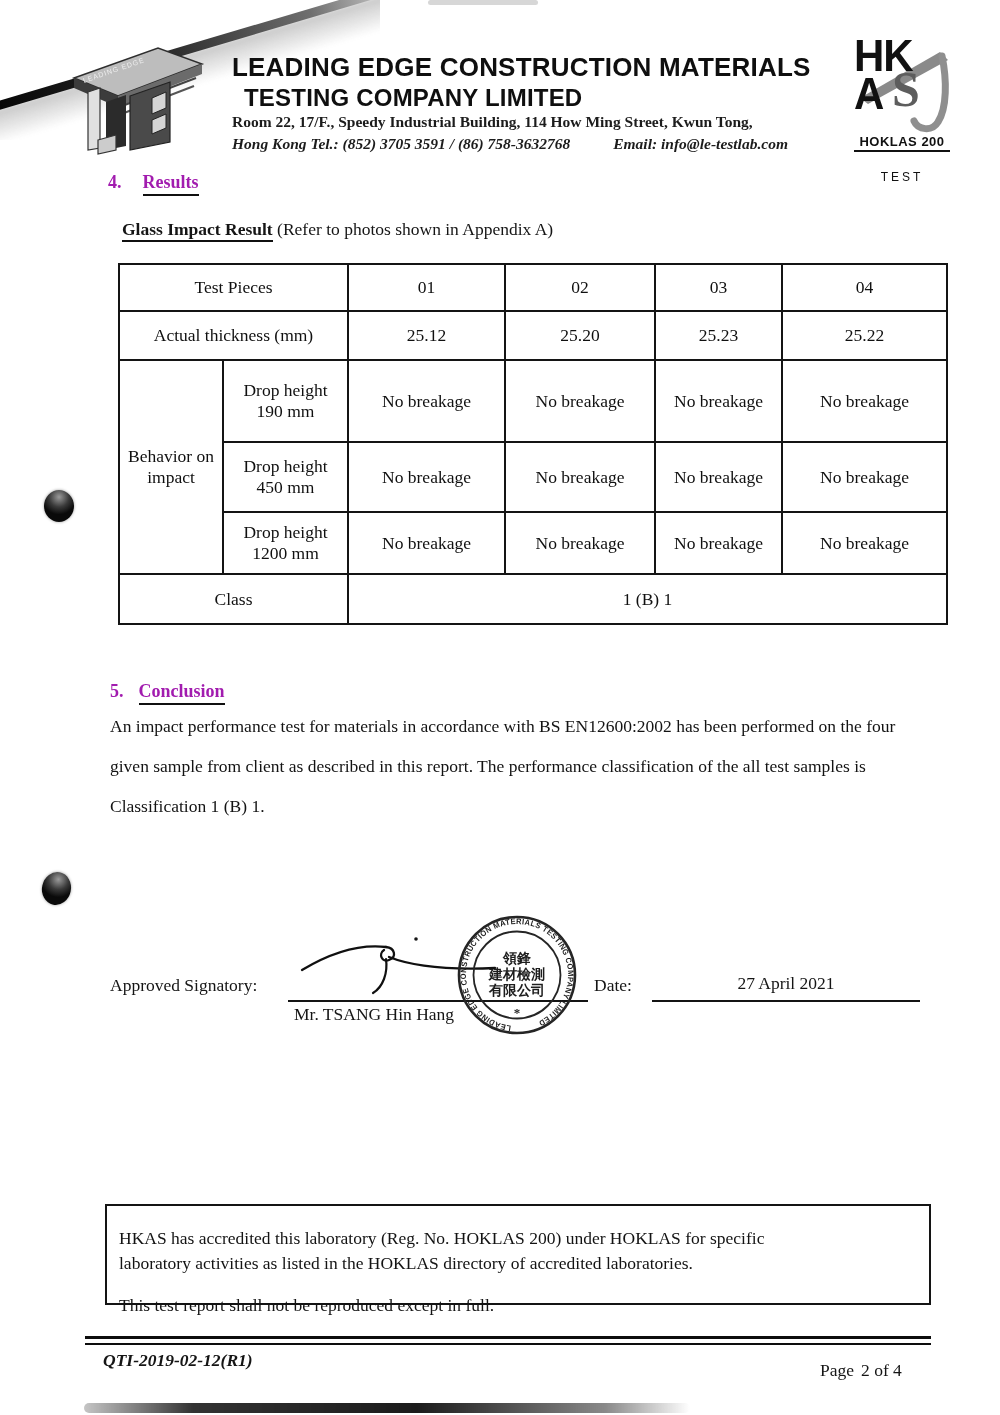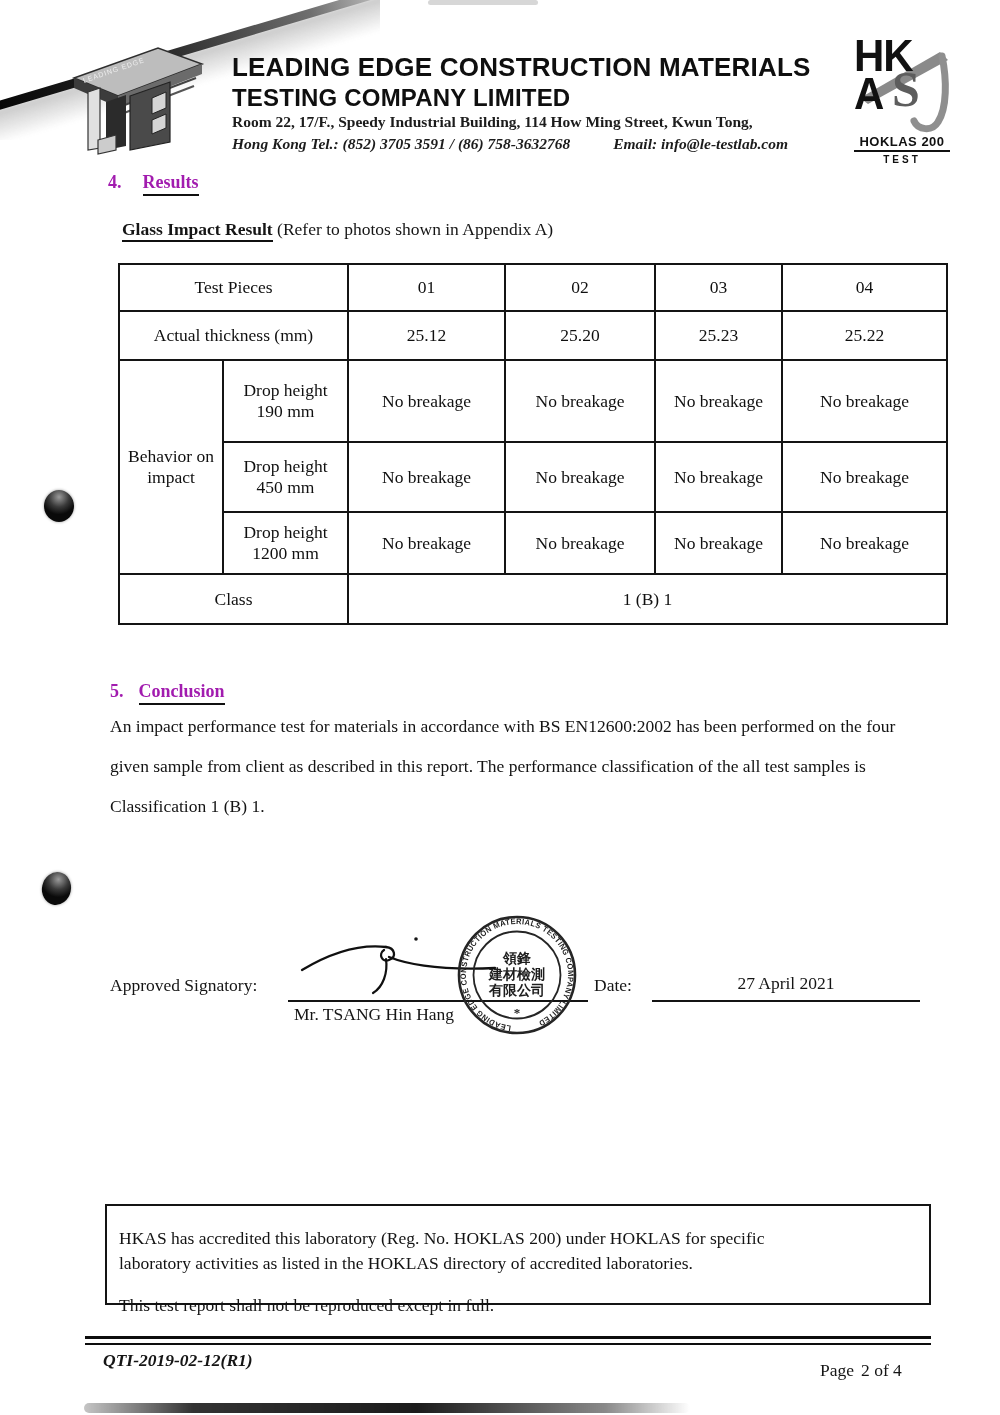--- a/index.html
+++ b/index.html
@@ -28,32 +28,32 @@
   .bottom-band{
     position:absolute;left:84px;top:1403px;width:606px;height:10px;border-radius:5px;
     background:linear-gradient(to right,rgba(25,25,25,.25),rgba(15,15,15,.85) 18%,rgba(8,8,8,.92) 55%,rgba(40,40,40,.55) 86%,rgba(60,60,60,0));
     filter:blur(.6px);
   }
   .top-smudge{position:absolute;left:428px;top:0;width:110px;height:5px;background:#bdbdbd;opacity:.6;border-radius:3px;}
   
   .logo-building{position:absolute;left:70px;top:40px;}
   .co-name{position:absolute;left:232px;font-family:"Liberation Sans",sans-serif;font-weight:bold;color:#0f0f0f;letter-spacing:.2px;white-space:nowrap;}
   .co-name-1{top:52px;font-size:26px;}
-  .co-name-2{top:84px;font-size:24px;}
+  .co-name-2{top:84px;font-size:24px;margin-left:12px;}
   .addr{position:absolute;left:232px;font-size:15.5px;font-weight:bold;color:#1c1c1c;white-space:nowrap;}
   .addr-1{top:113px;}
   .addr-row{top:135px;width:556px;display:flex;justify-content:space-between;font-style:italic;}
   .hkas{position:absolute;left:848px;top:38px;width:118px;font-family:"Liberation Sans",sans-serif;color:#111;}
   .hkas-letters{position:relative;height:92px;}
   .hkas-hk{position:absolute;left:6px;top:-6px;font-size:42px;font-weight:bold;letter-spacing:-1px;transform:scaleY(1.05);}
   .hkas-a{position:absolute;left:6px;top:32px;font-size:42px;font-weight:bold;transform:scaleY(1.05);}
   .hkas-s{position:absolute;left:44px;top:22px;font-size:50px;font-weight:bold;color:#5d5d5d;font-family:"Liberation Serif",serif;}
   .hkas-swoosh{position:absolute;left:0;top:0;}
   .hkas-hoklas{margin-top:4px;text-align:center;font-size:13px;font-weight:bold;letter-spacing:.5px;border-bottom:2.5px solid #111;padding-bottom:1px;width:96px;margin-left:6px;}
-  .hkas-test{text-align:center;font-size:10px;font-weight:bold;letter-spacing:3px;width:96px;margin-left:6px;margin-top:2px;}
+  .hkas-test{text-align:center;font-size:12px;font-weight:normal;letter-spacing:3px;width:96px;margin-left:6px;margin-top:18px;}
   
   .sec-head{position:absolute;font-size:18px;font-weight:bold;color:#a21caf;}
   .sec-num{display:inline-block;}
   .sec-title{display:inline-block;border-bottom:2.2px solid #101010;padding-bottom:1px;}
   .sec4{left:108px;top:172px;}
   .sec4 .sec-num{margin-right:21px;}
   .sec5{left:110px;top:681px;}
   .sec5 .sec-num{margin-right:15px;}
   .glass-line{position:absolute;left:122px;top:219px;font-size:17.5px;}
   .glass-bold{font-weight:bold;border-bottom:2.2px solid #101010;padding-bottom:1px;text-align:right;}

